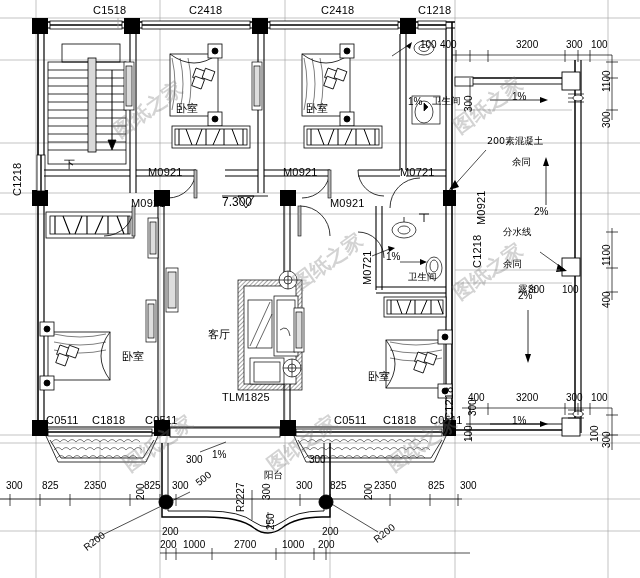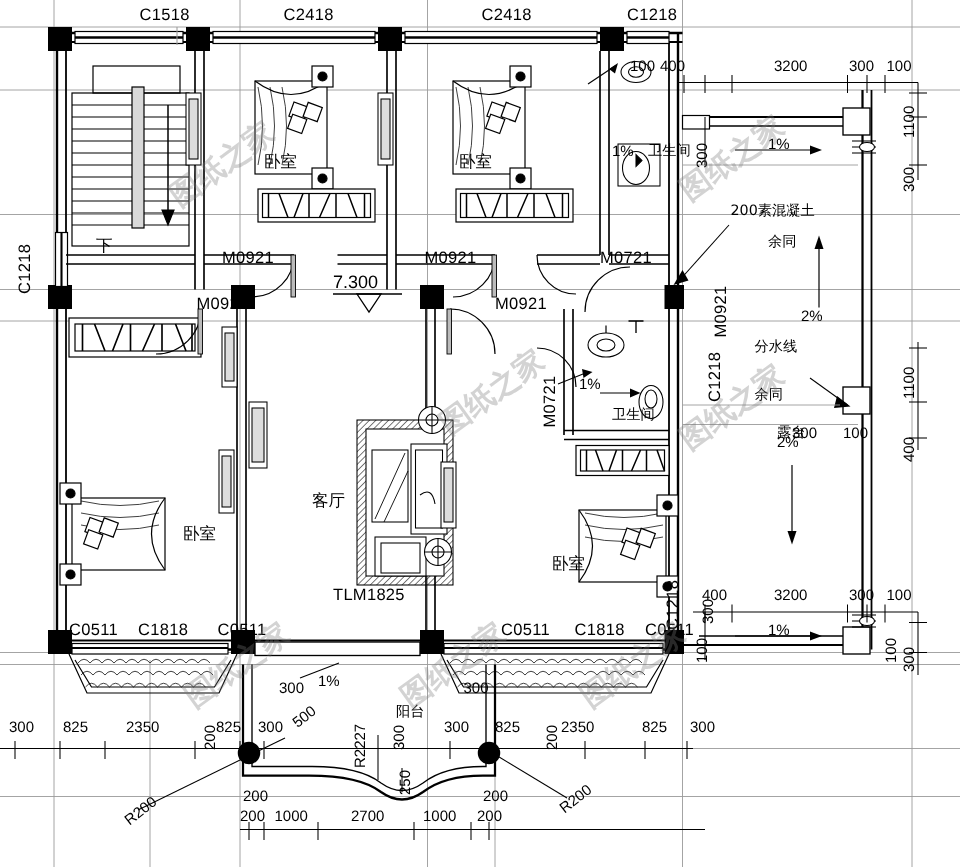--- a/index.html
+++ b/index.html
@@ -524,21 +524,21 @@
 <div class="lbl cnbig" style="left:306px;top:104px">卧室</div>
 <div class="lbl cn" style="left:432px;top:96px">卫生间</div>
 <div class="lbl cn" style="left:408px;top:272px">卫生间</div>
 <div class="lbl cnbig" style="left:208px;top:330px">客厅</div>
 <div class="lbl cnbig" style="left:122px;top:352px">卧室</div>
 <div class="lbl cnbig" style="left:368px;top:372px">卧室</div>
 <div class="lbl cn" style="left:518px;top:284px">露台</div>
 <div class="lbl cn" style="left:264px;top:470px">阳台</div>
 <div class="lbl cnbig" style="left:64px;top:160px">下</div>
 
-<div class="lbl elev" style="left:222px;top:182px">7.300</div>
+<div class="lbl elev" style="left:222px;top:196px">7.300</div>
 
 <div class="lbl cn" style="left:487px;top:136px">200素混凝土</div>
 <div class="lbl cn" style="left:512px;top:157px">余同</div>
 <div class="lbl cn" style="left:503px;top:227px">分水线</div>
 <div class="lbl cn" style="left:503px;top:259px">余同</div>
 <div class="lbl pct" style="left:534px;top:207px">2%</div>
 <div class="lbl pct" style="left:518px;top:291px">2%</div>
 <div class="lbl pct" style="left:408px;top:97px">1%</div>
 <div class="lbl pct" style="left:386px;top:252px">1%</div>
 <div class="lbl pct" style="left:512px;top:92px">1%</div>

